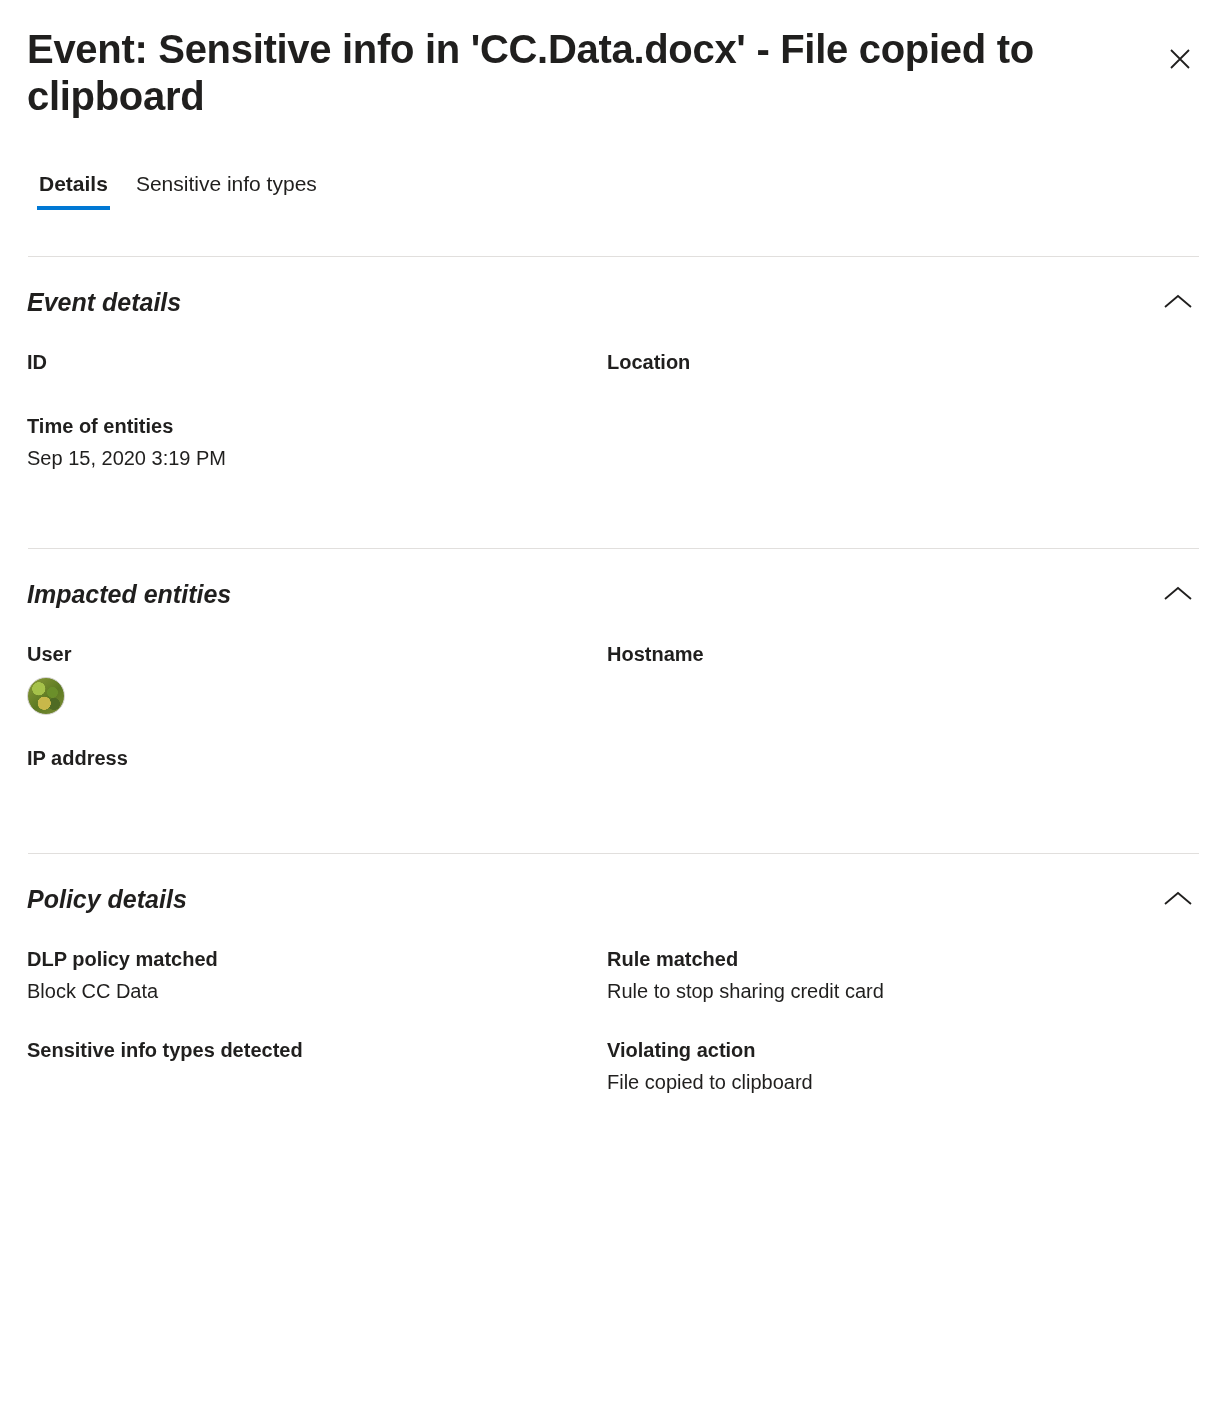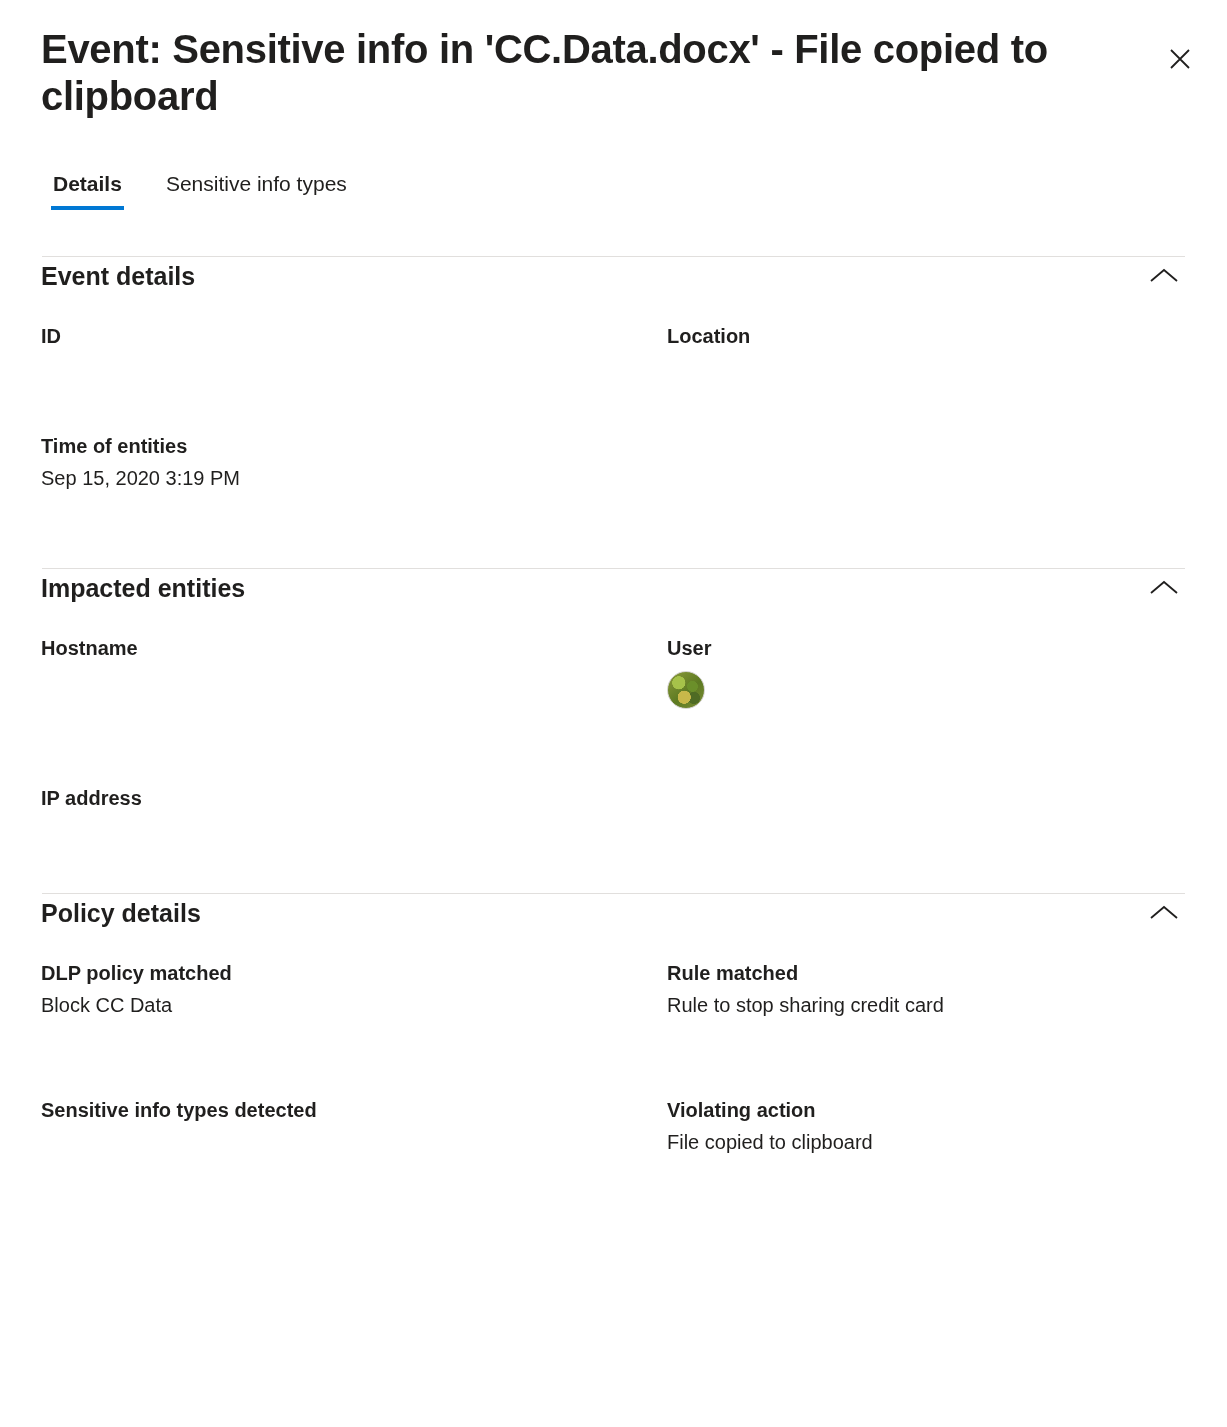--- a/index.html
+++ b/index.html
@@ -8,21 +8,21 @@
     width: 1227px; height: 1427px;
     background: #ffffff;
     font-family: "Liberation Sans", sans-serif;
     color: #201f1e;
     overflow: hidden;
   }
   .panel {
     position: relative;
     width: 1227px;
     height: 1019px;
-    padding: 0 38px;
+    padding: 0 24px;
   }
   .close-btn {
     position: absolute;
     top: 36px;
     right: 24px;
     width: 46px;
     height: 46px;
     display: flex;
     align-items: center;
     justify-content: center;
@@ -36,21 +36,21 @@
     padding: 26px 70px 0 3px;
     font-size: 40px;
     line-height: 1.18;
     font-weight: bold;
     letter-spacing: -0.3px;
     color: #201f1e;
   }
   .tabs {
     display: flex;
     align-items: flex-end;
-    gap: 16px;
+    gap: 0;
     padding-left: 3px;
     margin-top: 34px;
     height: 56px;
   }
   .tab {
     position: relative;
     font-size: 21px;
     color: #201f1e;
     padding: 0 14px 14px 14px;
     cursor: pointer;
@@ -74,40 +74,41 @@
   .divider {
     height: 1px;
     background: #e1dfdd;
     margin: 46px 4px 0 4px;
   }
   .section-head {
     display: flex;
     align-items: center;
     justify-content: space-between;
     padding: 0 6px 0 3px;
+    margin-top: 26px;
     cursor: pointer;
+    font-style: italic;
   }
   .section-title {
     font-size: 25px;
     font-weight: bold;
     color: #201f1e;
   }
   .chev {
     width: 38px; height: 38px;
     display: flex; align-items: center; justify-content: center;
     color: #201f1e;
   }
   .grid {
     display: grid;
     grid-template-columns: 580px 1fr;
     column-gap: 0;
     row-gap: 0;
     padding-left: 3px;
     margin-top: 26px;
-    gap: 46px;
   }
   .field { margin-bottom: 28px; min-height: 34px; }
   .field-label {
     font-size: 20px;
     font-weight: bold;
     color: #201f1e;
     line-height: 1.5;
   }
   .field-value {
     font-size: 20px;
@@ -180,26 +181,26 @@
     <div class="section-title">Impacted entities</div>
     <span class="chev">
       <svg width="30" height="18" viewBox="0 0 30 18" aria-hidden="true">
         <path d="M2 14 L15 3 L28 14" stroke="#201f1e" stroke-width="1.8" fill="none"></path>
       </svg>
     </span>
   </div>
 
   <div class="grid">
     <div class="field">
+      <div class="field-label">User</div>
+      <div class="avatar"></div>
+    </div>
+    <div class="field">
       <div class="field-label">Hostname</div>
       <div class="field-value"></div>
-    </div>
-    <div class="field">
-      <div class="field-label">User</div>
-      <div class="avatar"></div>
     </div>
     <div class="field">
       <div class="field-label">IP address</div>
       <div class="field-value"></div>
     </div>
     <div class="field"></div>
   </div>
 
   <div class="divider"></div>
 

